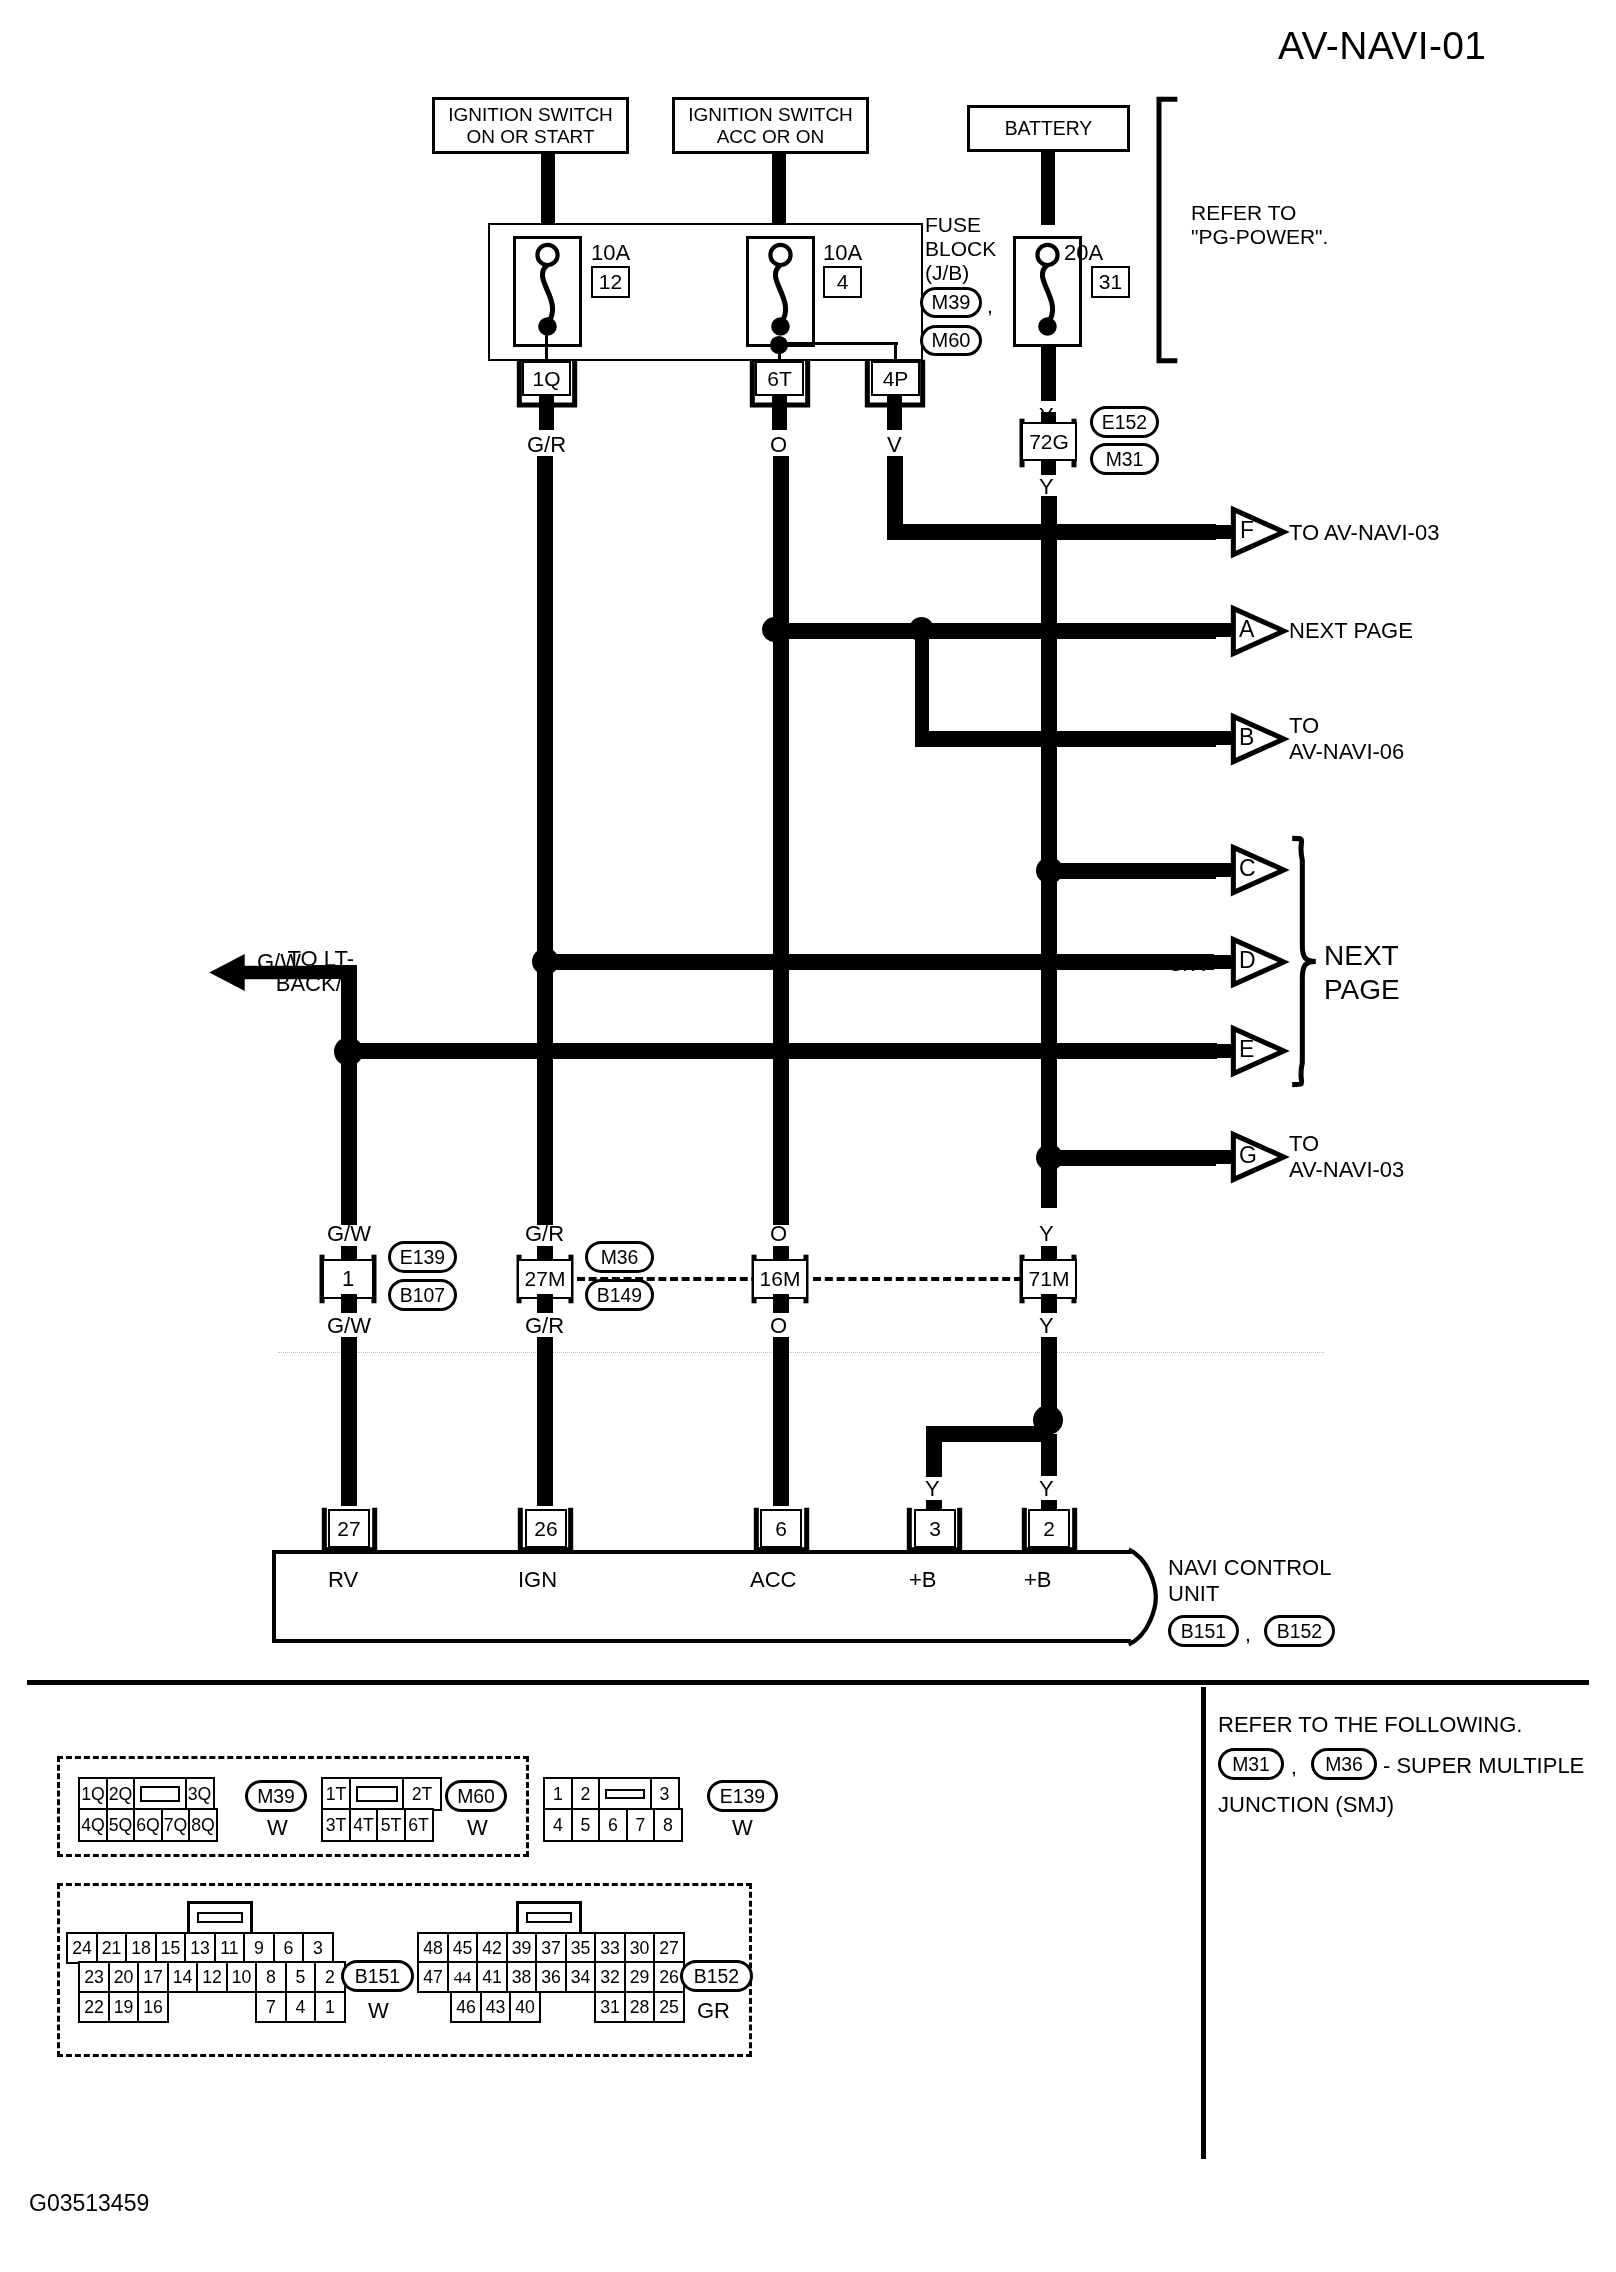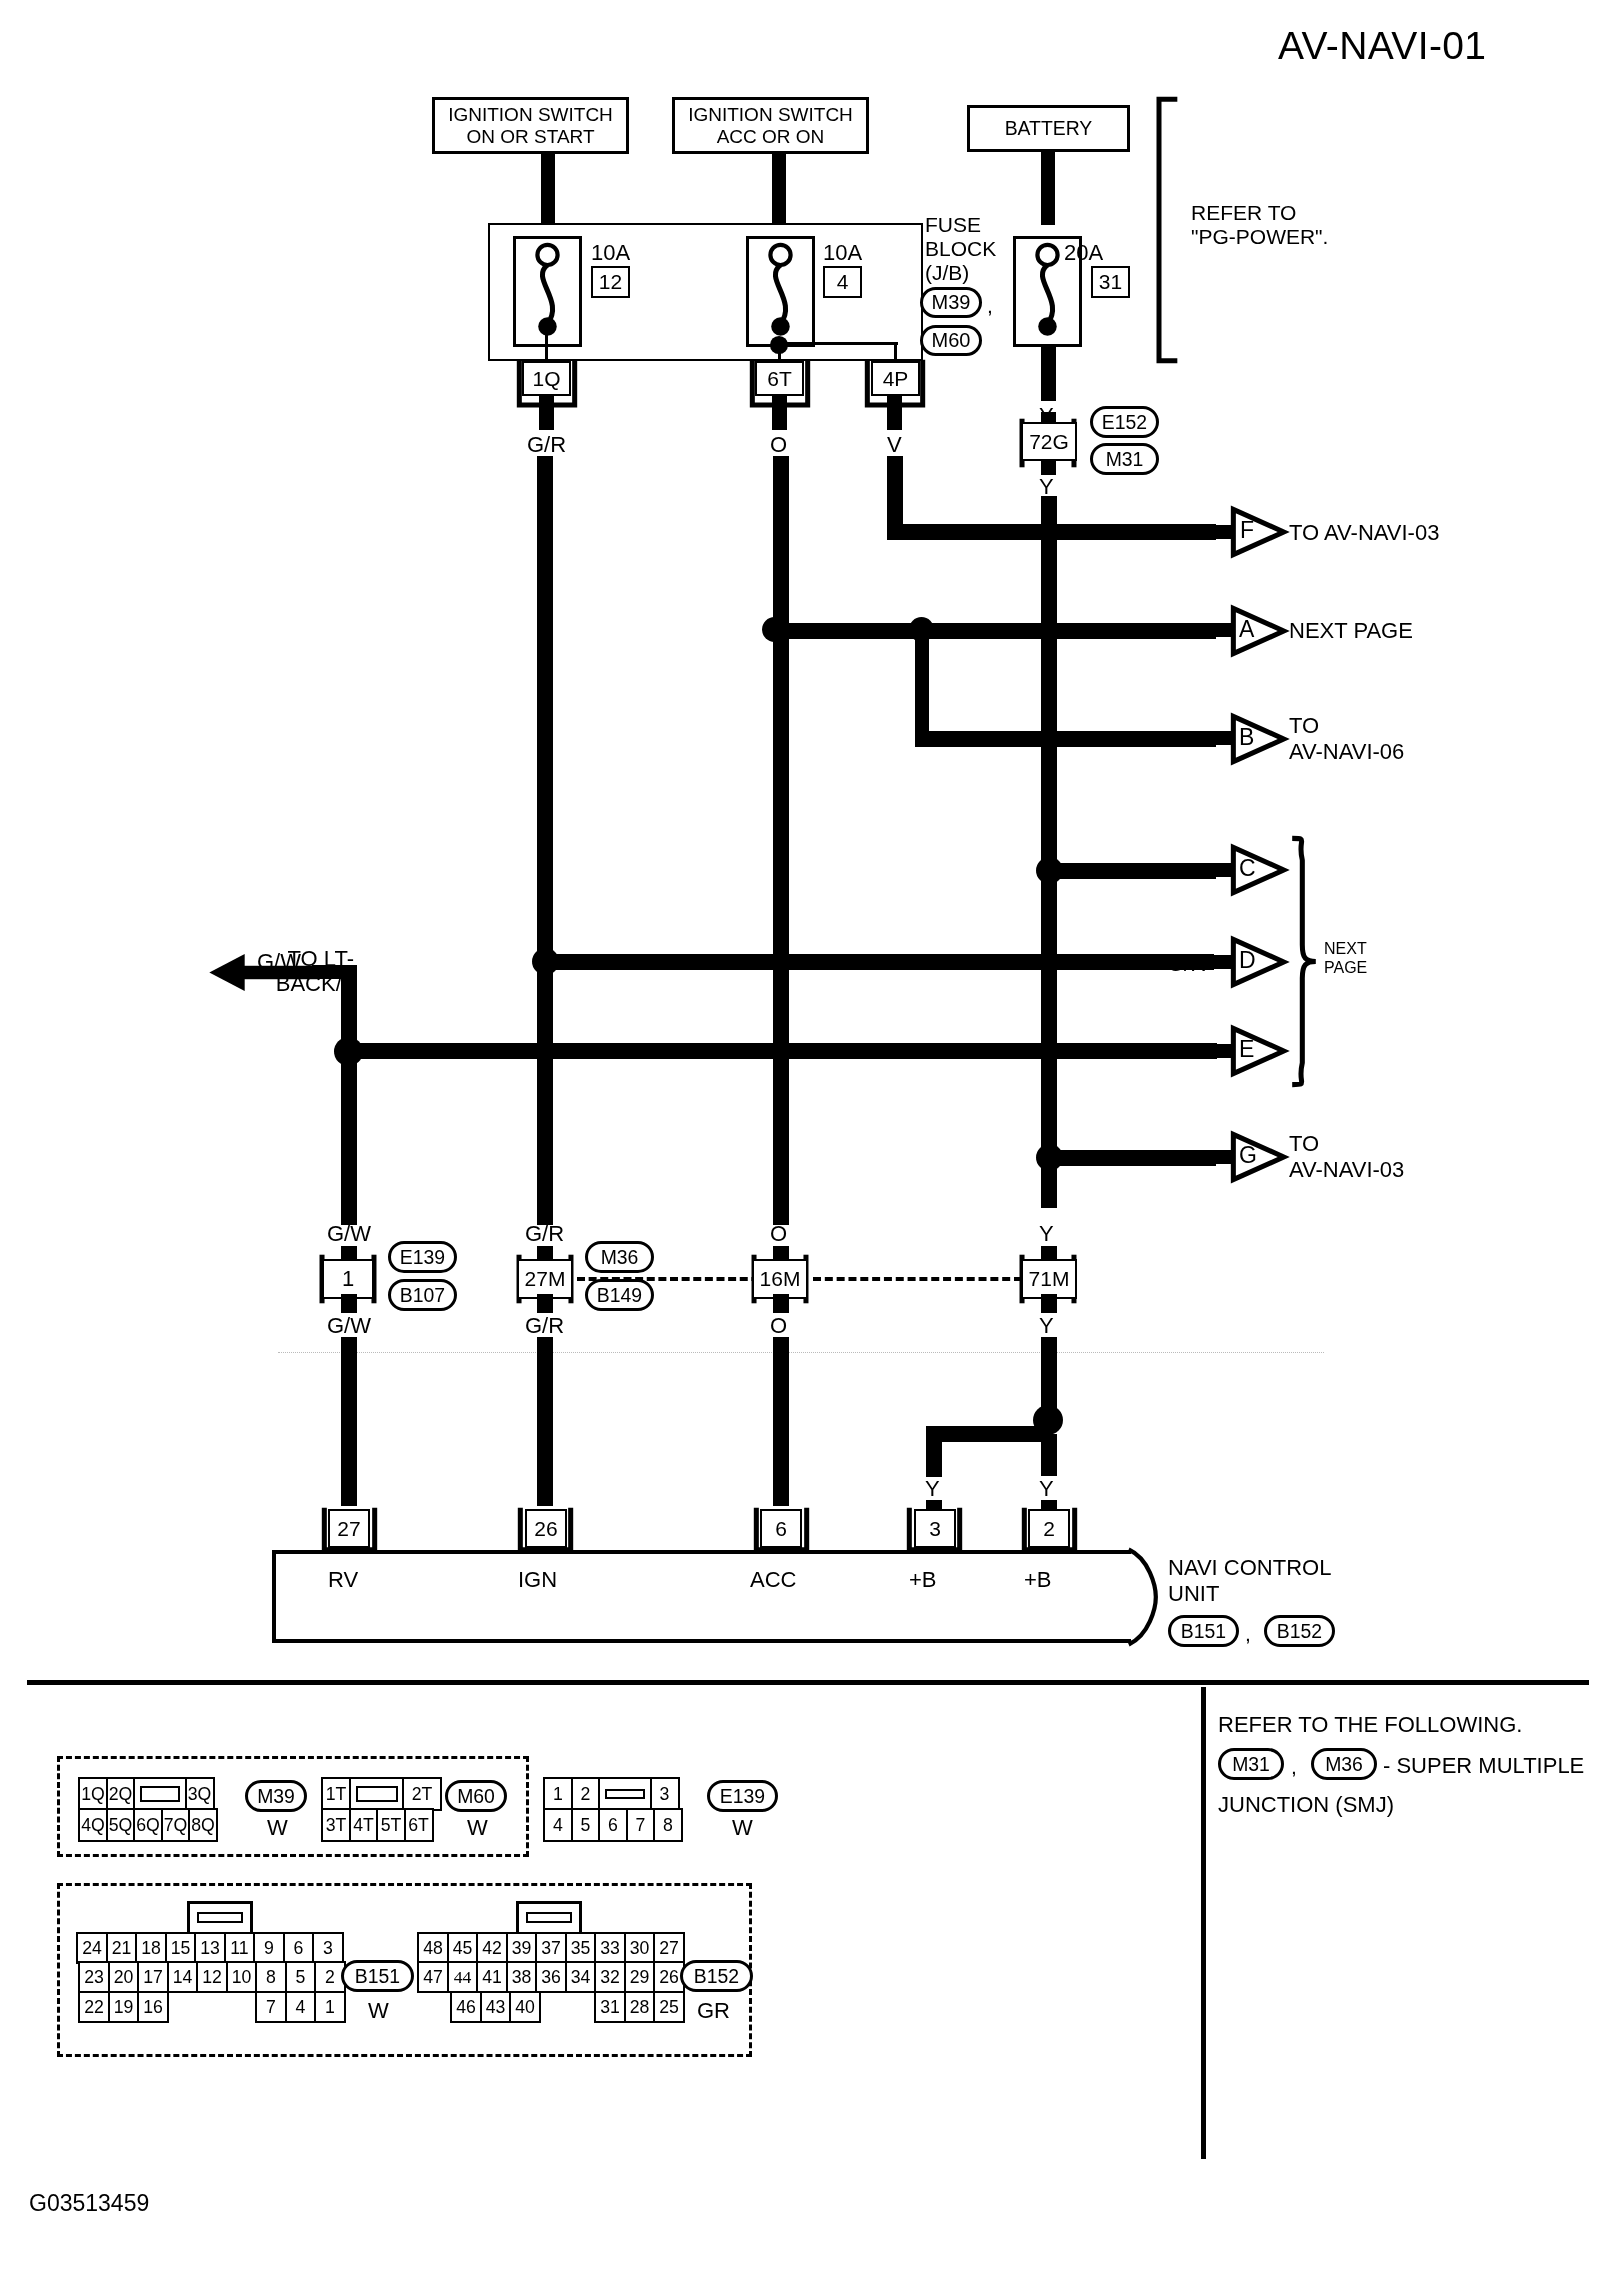--- a/index.html
+++ b/index.html
@@ -233,21 +233,21 @@
   <div class="lbl" style="left:1167px;top:1039px;font-size:22px;">G/W</div>
   <div class="wire" style="left:1212px;top:1044px;width:22px;height:14.3px;"></div>
   <svg style="left:1230px;top:1025px;width:57px;height:52px;" viewBox="0 0 68 62">
     <polygon points="4,4 4,58 64,31" fill="#fff" stroke="#000" stroke-width="6"></polygon>
   </svg>
   <div class="lbl" style="left:1239px;top:1036px;font-size:23px;">E</div>
 
   <svg style="left:1287px;top:835px;width:34px;height:253px;" viewBox="0 0 40 300">
     <path d="M6 4 C 26 4, 12 4, 18 30 L18 130 C 18 146, 22 150, 34 150 C 22 150, 18 154, 18 170 L18 270 C 12 296, 26 296, 6 296" fill="none" stroke="#000" stroke-width="6"></path>
   </svg>
-  <div class="lbl" style="left:1324px;top:939px;font-size:16px;white-space:pre-line;line-height:1.2;">NEXT
+  <div class="lbl" style="left:1324px;top:939px;font-size:28px;white-space:pre-line;line-height:1.2;">NEXT
 PAGE</div>
 
   <div class="lbl" style="left:1187px;top:1146px;font-size:22px;">Y</div>
   <div class="wire" style="left:1212px;top:1150px;width:22px;height:14.3px;"></div>
   <svg style="left:1230px;top:1131px;width:57px;height:52px;" viewBox="0 0 68 62">
     <polygon points="4,4 4,58 64,31" fill="#fff" stroke="#000" stroke-width="6"></polygon>
   </svg>
   <div class="lbl" style="left:1239px;top:1142px;font-size:23px;">G</div>
   <div class="lbl" style="left:1289px;top:1131px;font-size:22px;white-space:pre-line;line-height:1.2;">TO
 AV-NAVI-03</div>
@@ -448,21 +448,21 @@
   <div class="oval" style="left:707px;top:1780px;width:71px;height:32px;font-size:19.4px;">
     <span>E139</span>
   </div>
   <div class="lbl" style="left:732px;top:1815px;font-size:22px;">W</div>
 
   <div class="dashbox" style="left:57px;top:1883px;width:695px;height:174px;"></div>
 
   <div class="abs" style="left:187px;top:1901px;width:66px;height:34px;border:3.4px solid #000;box-sizing:border-box;background:#fff;">
     <span style="display:block;margin:7.6px 6.7px;height:11px;border:2.5px solid #000;box-sizing:border-box;"></span>
   </div>
-  <div class="cellgrid" style="left:76px;top:1932px;">
+  <div class="cellgrid" style="left:66px;top:1932px;">
     <div class="cell" style="width:32px;height:32px;">24</div>
     <div class="cell" style="width:32px;height:32px;">21</div>
     <div class="cell" style="width:32px;height:32px;">18</div>
     <div class="cell" style="width:32px;height:32px;">15</div>
     <div class="cell" style="width:32px;height:32px;">13</div>
     <div class="cell" style="width:32px;height:32px;">11</div>
     <div class="cell" style="width:32px;height:32px;">9</div>
     <div class="cell" style="width:32px;height:32px;">6</div>
     <div class="cell" style="width:32px;height:32px;">3</div>
   </div>

